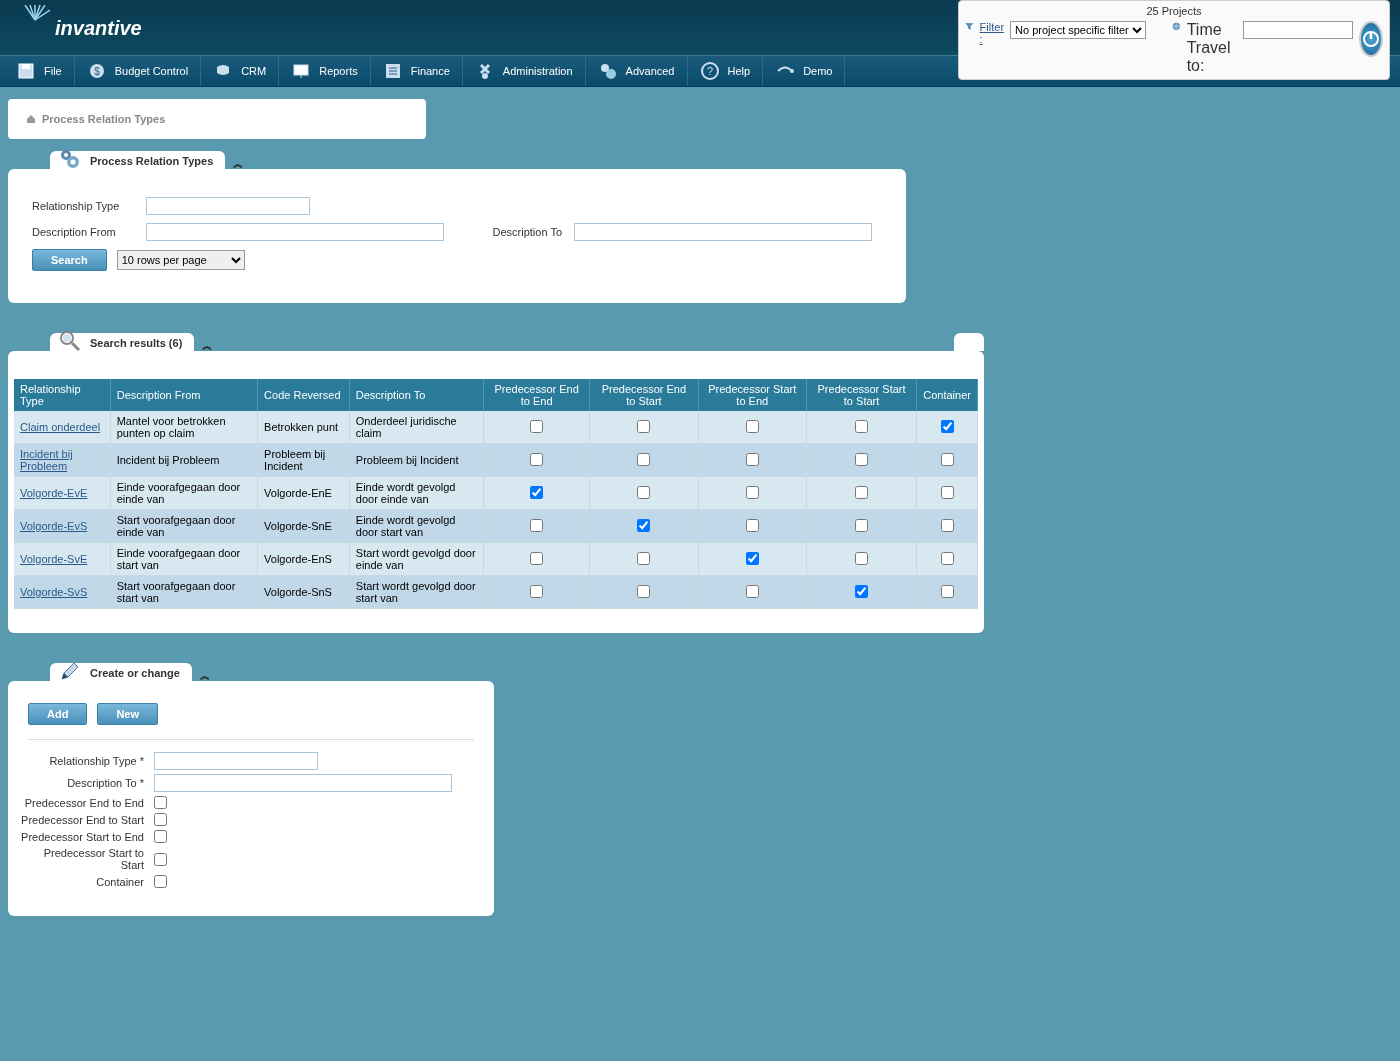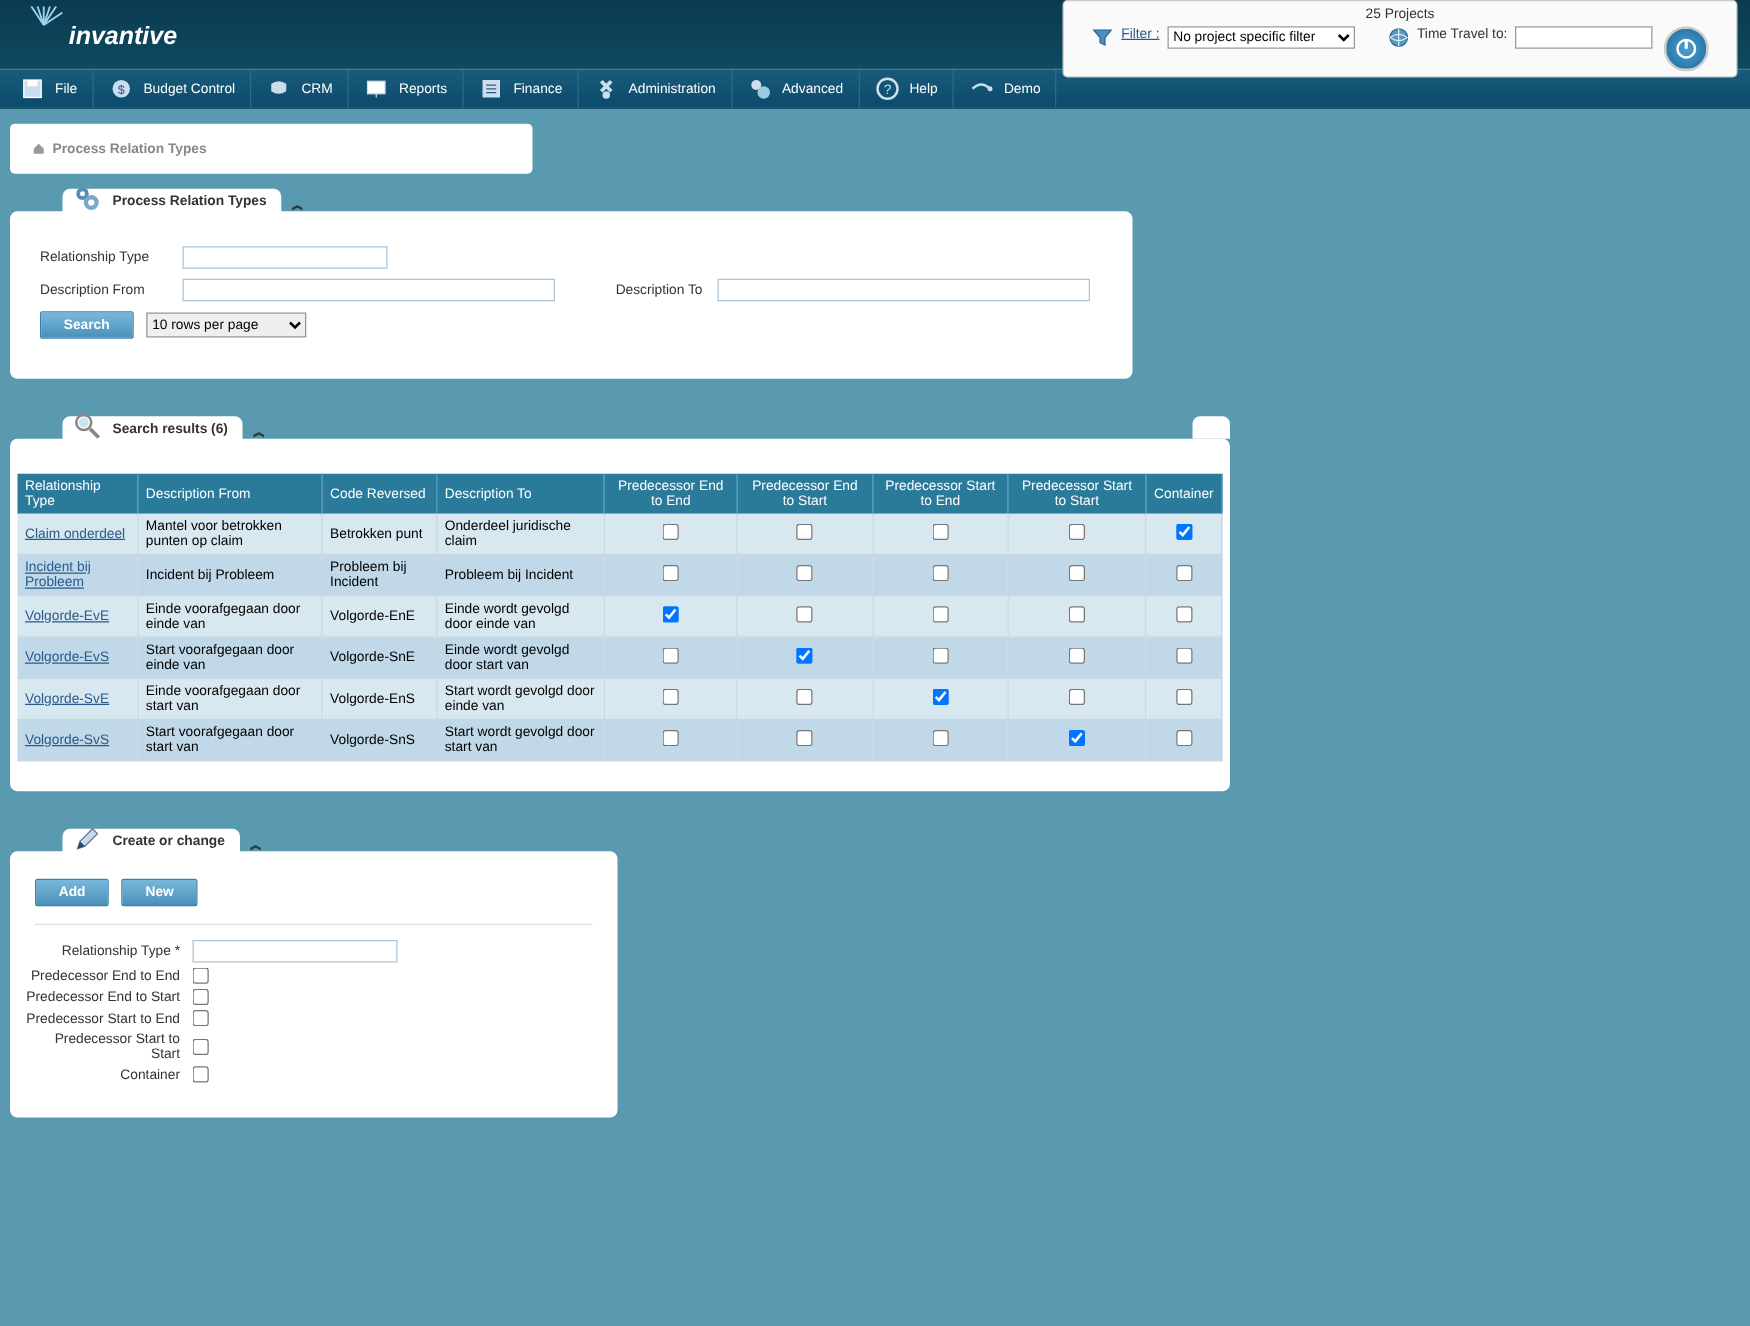--- a/index.html
+++ b/index.html
@@ -3,27 +3,27 @@
 <meta charset="utf-8">
 <style>
 * { box-sizing: border-box; margin: 0; padding: 0; }
 body { font-family: Arial, sans-serif; font-size: 11px; background: #5a9ab0; width: 1400px; }
 
 
 .header { background: linear-gradient(to bottom, #0a3a50, #0e4a60); height: 55px; position: relative; }
 .logo { position: absolute; left: 20px; top: 5px; color: #fff; font-size: 20px; font-style: italic; font-weight: bold; }
 .logo-burst { display: inline-block; width: 30px; height: 30px; margin-right: 5px; }
 .logo-burst svg { width: 100%; height: 100%; }
-.top-bar { position: absolute; right: 10px; top: 0; background: #fafafa; border: 1px solid #ccc; border-radius: 4px; padding: 2px 20px; width: 540px; }
+.top-bar { position: absolute; right: 10px; top: 0; background: #fafafa; border: 1px solid #ccc; border-radius: 4px; padding: 2px 4px; width: 432px; }
 .top-bar-row1 { text-align: center; font-size: 11px; color: #333; padding: 2px; }
 .top-bar-row2 { display: flex; align-items: flex-start; gap: 6px; padding: 2px; }
 .filter-icon, .globe-icon { width: 18px; height: 18px; }
 .filter-link { color: #2a5a8a; text-decoration: underline; font-size: 11px; }
 .filter-select { font-size: 11px; width: 150px; height: 18px; background: #fff; border: 1px solid #999; }
-.timetravel-label { font-size: 11px; color: #333; }
+.timetravel-label { font-size: 16px; color: #333; }
 .timetravel-input { width: 110px; height: 18px; border: 1px solid #999; font-size: 11px; }
 .power-btn { width: 36px; height: 36px; border-radius: 50%; background: radial-gradient(circle, #4da0d0, #1a6a9a); border: 2px solid #ccc; margin-left: auto; display: flex; align-items: center; justify-content: center; cursor: pointer; }
 .power-btn svg { width: 20px; height: 20px; }
 
 
 .menu { background: linear-gradient(to bottom, #1a5a7a, #0a4a6a); height: 32px; display: flex; align-items: center; padding: 0 4px; border-top: 1px solid #3a7a9a; border-bottom: 1px solid #0a3a5a; }
 .menu-item { display: flex; align-items: center; gap: 8px; padding: 0 12px; color: #fff; font-size: 11px; cursor: pointer; height: 100%; border-right: 1px solid #2a6a8a; }
 .menu-icon { width: 20px; height: 20px; display: flex; align-items: center; justify-content: center; }
 .menu-icon svg { width: 100%; height: 100%; }
 
@@ -365,20 +365,24 @@
     <div class="edit-btns">
       <button class="btn">Add</button>
       <button class="btn">New</button>
     </div>
     <hr class="sep">
     <div class="edit-row">
         <span class="form-label-right">Relationship Type *</span>
         <input class="form-input form-input-edit" type="text" style="">
       </div>
     <div class="edit-row">
+        <span class="form-label-right">Description To *</span>
+        <input class="form-input form-input-edit-lg" type="text" style="">
+      </div>
+    <div class="edit-row">
         <span class="form-label-right">Predecessor End to End</span>
         <input type="checkbox" class="chk" style="">
       </div>
     <div class="edit-row">
         <span class="form-label-right">Predecessor End to Start</span>
         <input type="checkbox" class="chk" style="">
       </div>
     <div class="edit-row">
         <span class="form-label-right">Predecessor Start to End</span>
         <input type="checkbox" class="chk" style="">

